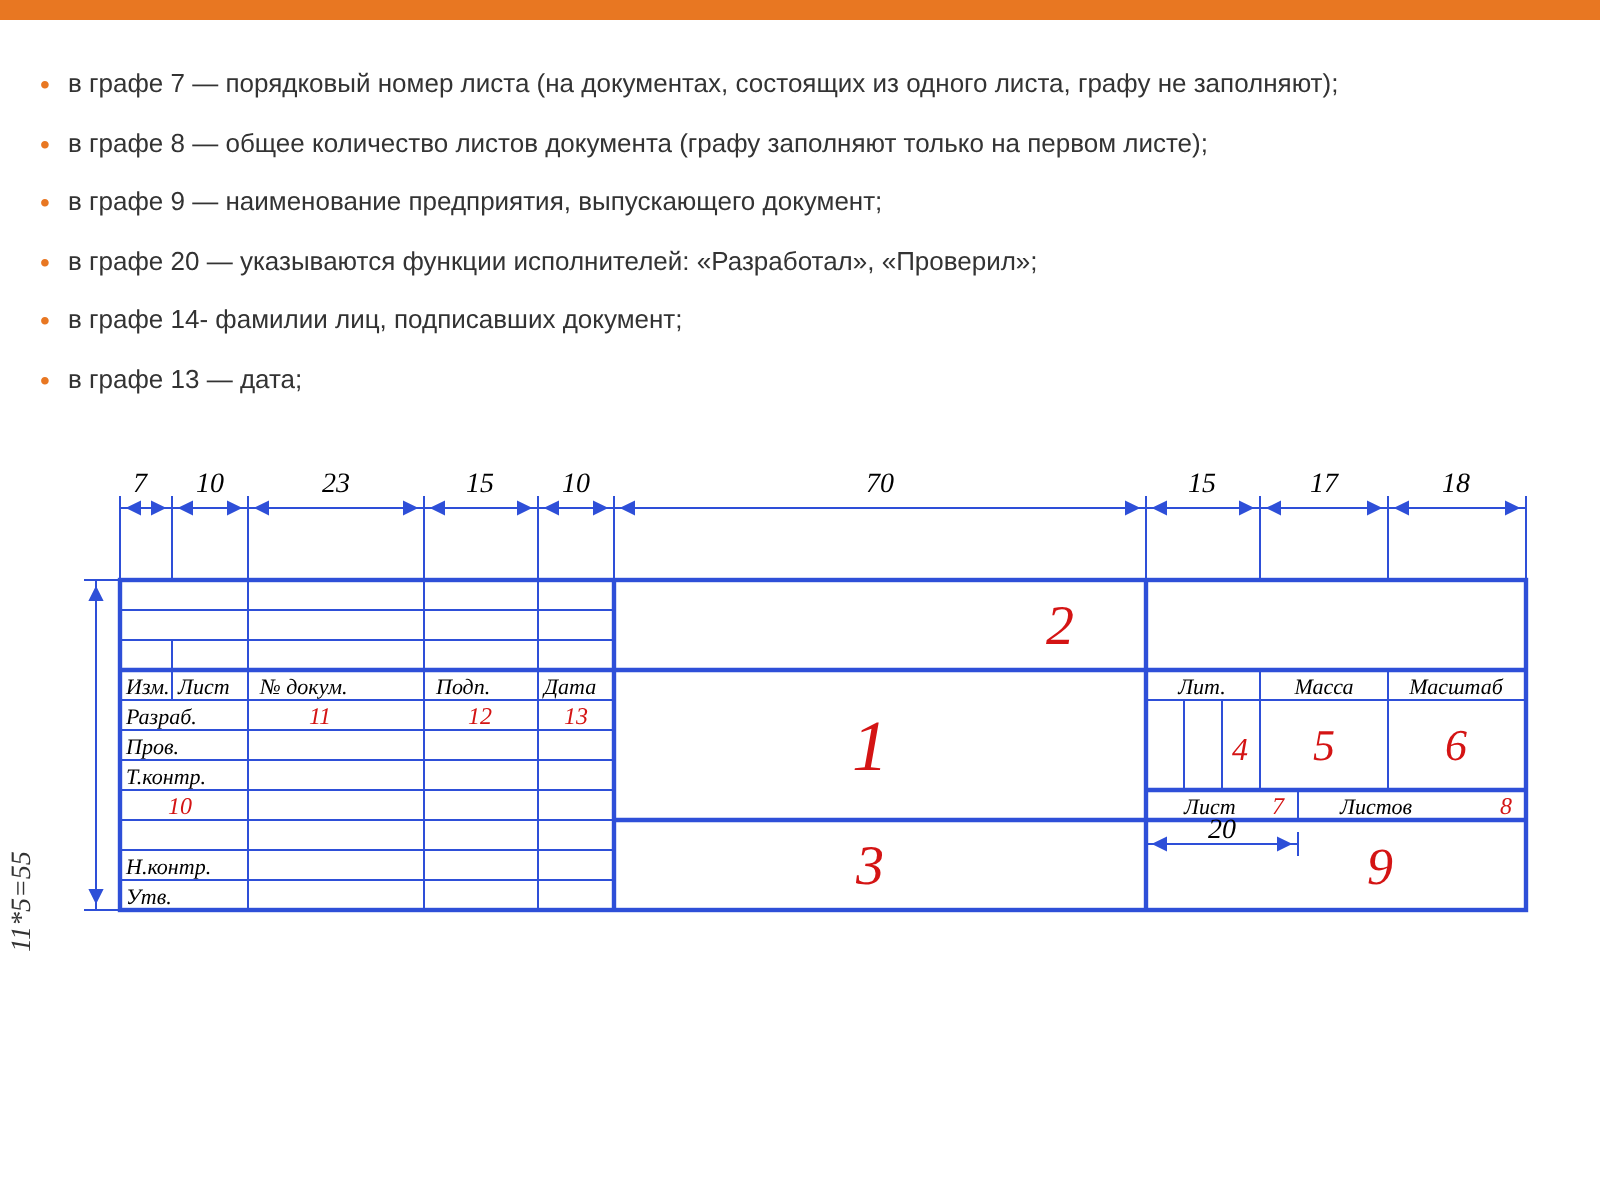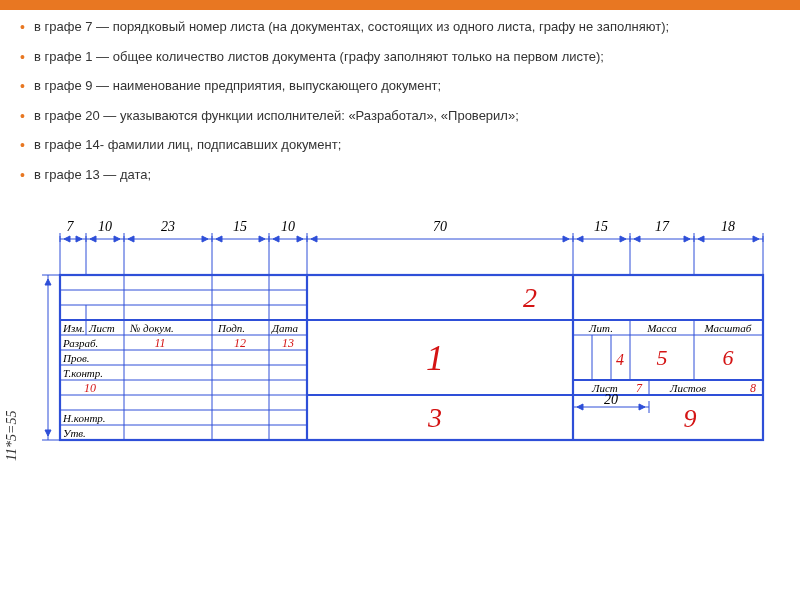--- a/index.html
+++ b/index.html
@@ -1,37 +1,37 @@
 <!DOCTYPE html>
 <html><head>
 <meta charset="utf-8">
 <style>
 *{box-sizing:border-box;margin:0;padding:0}
 body{font-family:Arial,sans-serif;font-size:13px;color:#333;background:#fff}
 .topbar{height:10px;background:#e87722}
-.content{padding:8px 20px 6px}
+.content{padding:23px 20px 6px}
 ul{list-style:none}
 li{margin:0 0 12px;padding-left:14px;position:relative;line-height:1.35}
 li:before{content:"•";color:#e87722;position:absolute;left:0;top:0;font-size:14px}
 .diagram{padding:4px 10px 10px 40px;position:relative}
 svg{display:block}
 .blue{stroke:#2e4fd8;fill:none}
 .ital{font-style:italic;font-family:"Times New Roman",serif}
 .red{fill:#d41414;font-style:italic;font-family:"Times New Roman",serif}
 .dimnum{font-style:italic;font-family:"Times New Roman",serif;fill:#000;font-size:14px}
 .sidelabel{position:absolute;left:4px;top:260px;transform:rotate(-90deg);transform-origin:left top;font-style:italic;font-family:"Times New Roman",serif;font-size:14px}
 </style>
 </head>
 <body>
 <div class="topbar"></div>
 
 <div class="content">
 <ul>
 <li>в графе 7 — порядковый номер листа (на документах, состоящих из одного листа, графу не заполняют);</li>
-<li>в графе 1 — общее количество листов документа (графу заполняют только на первом листе);</li>
+<li>в графе 8 — общее количество листов документа (графу заполняют только на первом листе);</li>
 <li>в графе 9 — наименование предприятия, выпускающего документ;</li>
 <li>в графе 20 — указываются функции исполнителей: «Разработал», «Проверил»;</li>
 <li>в графе 14- фамилии лиц, подписавших документ;</li>
 <li>в графе 13 — дата;</li>
 </ul>
 </div>
 
 <div class="diagram">
 <span class="sidelabel">11*5=55</span>
 

